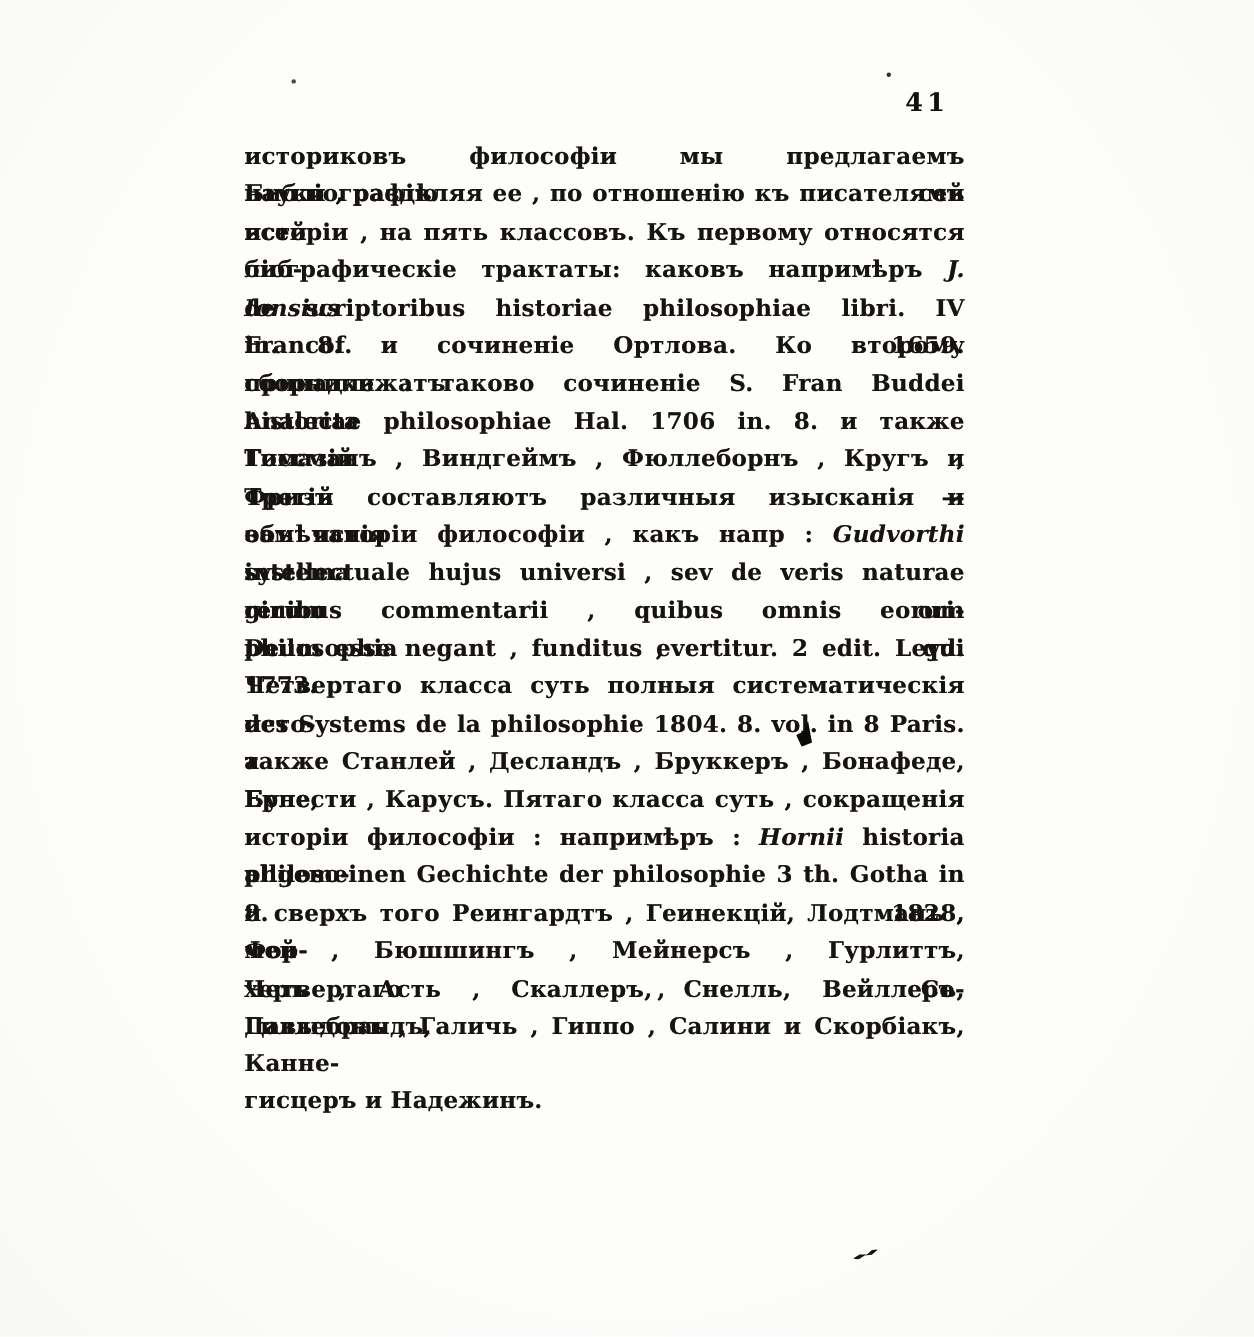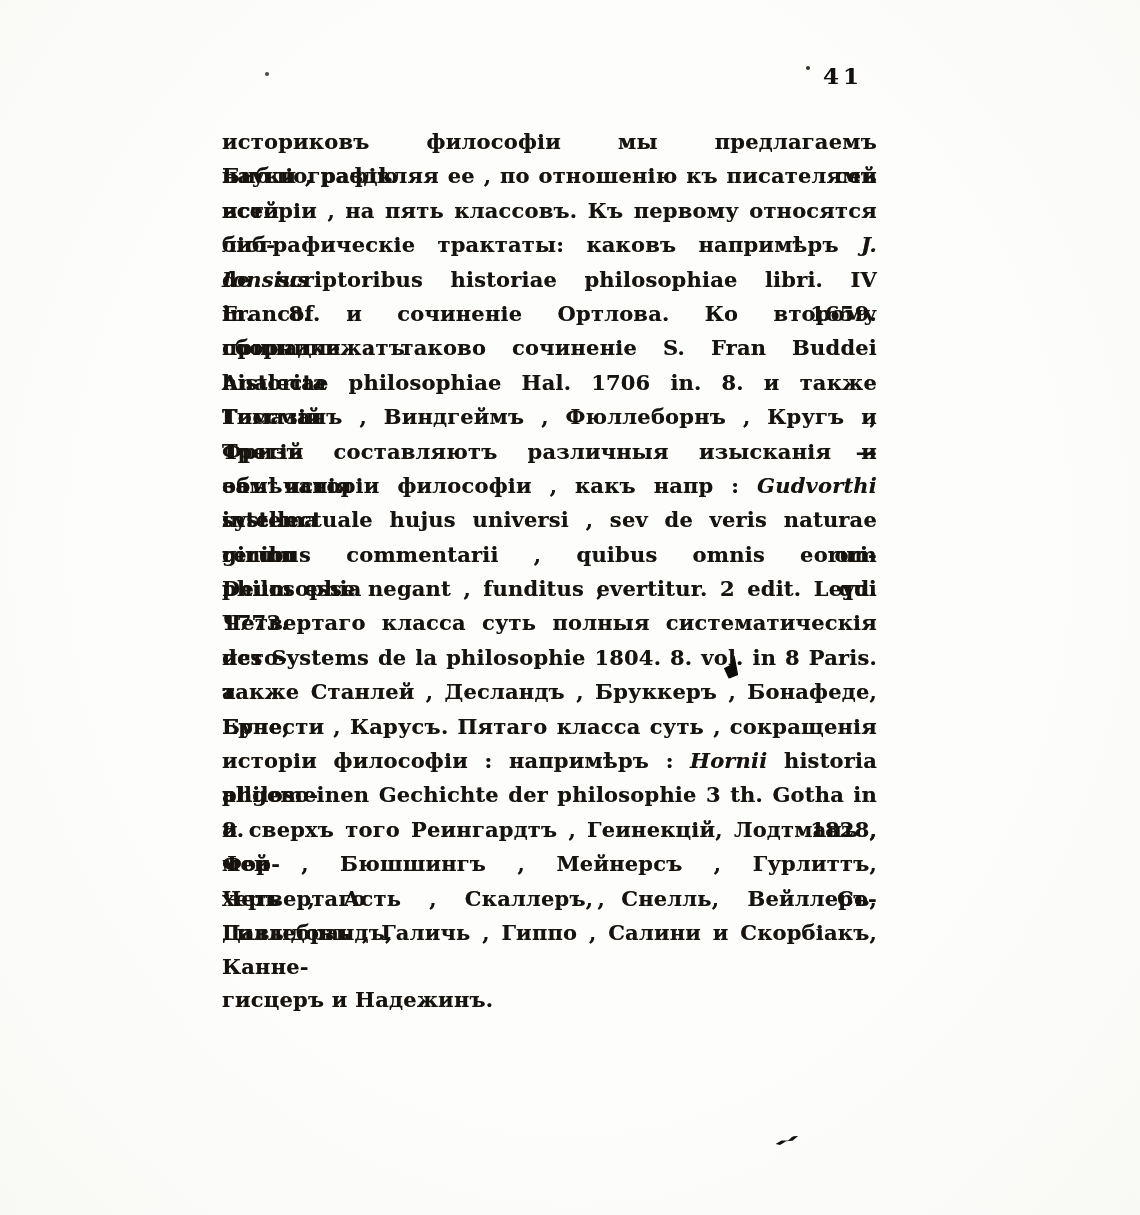--- a/index.html
+++ b/index.html
@@ -14,21 +14,21 @@
     background: radial-gradient(ellipse at 50% 45%, #fdfdfc 60%, #f8f8f5 100%);
     font-family: "DejaVu Serif", serif;
   }
   .page {
     position: absolute;
     inset: 0;
   }
   .page-number {
     position: absolute;
     left: 823px;
-    top: 62px;
+    top: 80px;
     font-size: 23px;
     font-weight: 700;
     letter-spacing: 4px;
     color: #14110d;
     text-shadow: 0 0 0.6px rgba(20,15,10,0.55);
   }
   .text-block {
     position: absolute;
     left: 222px;
     top: 125px;

